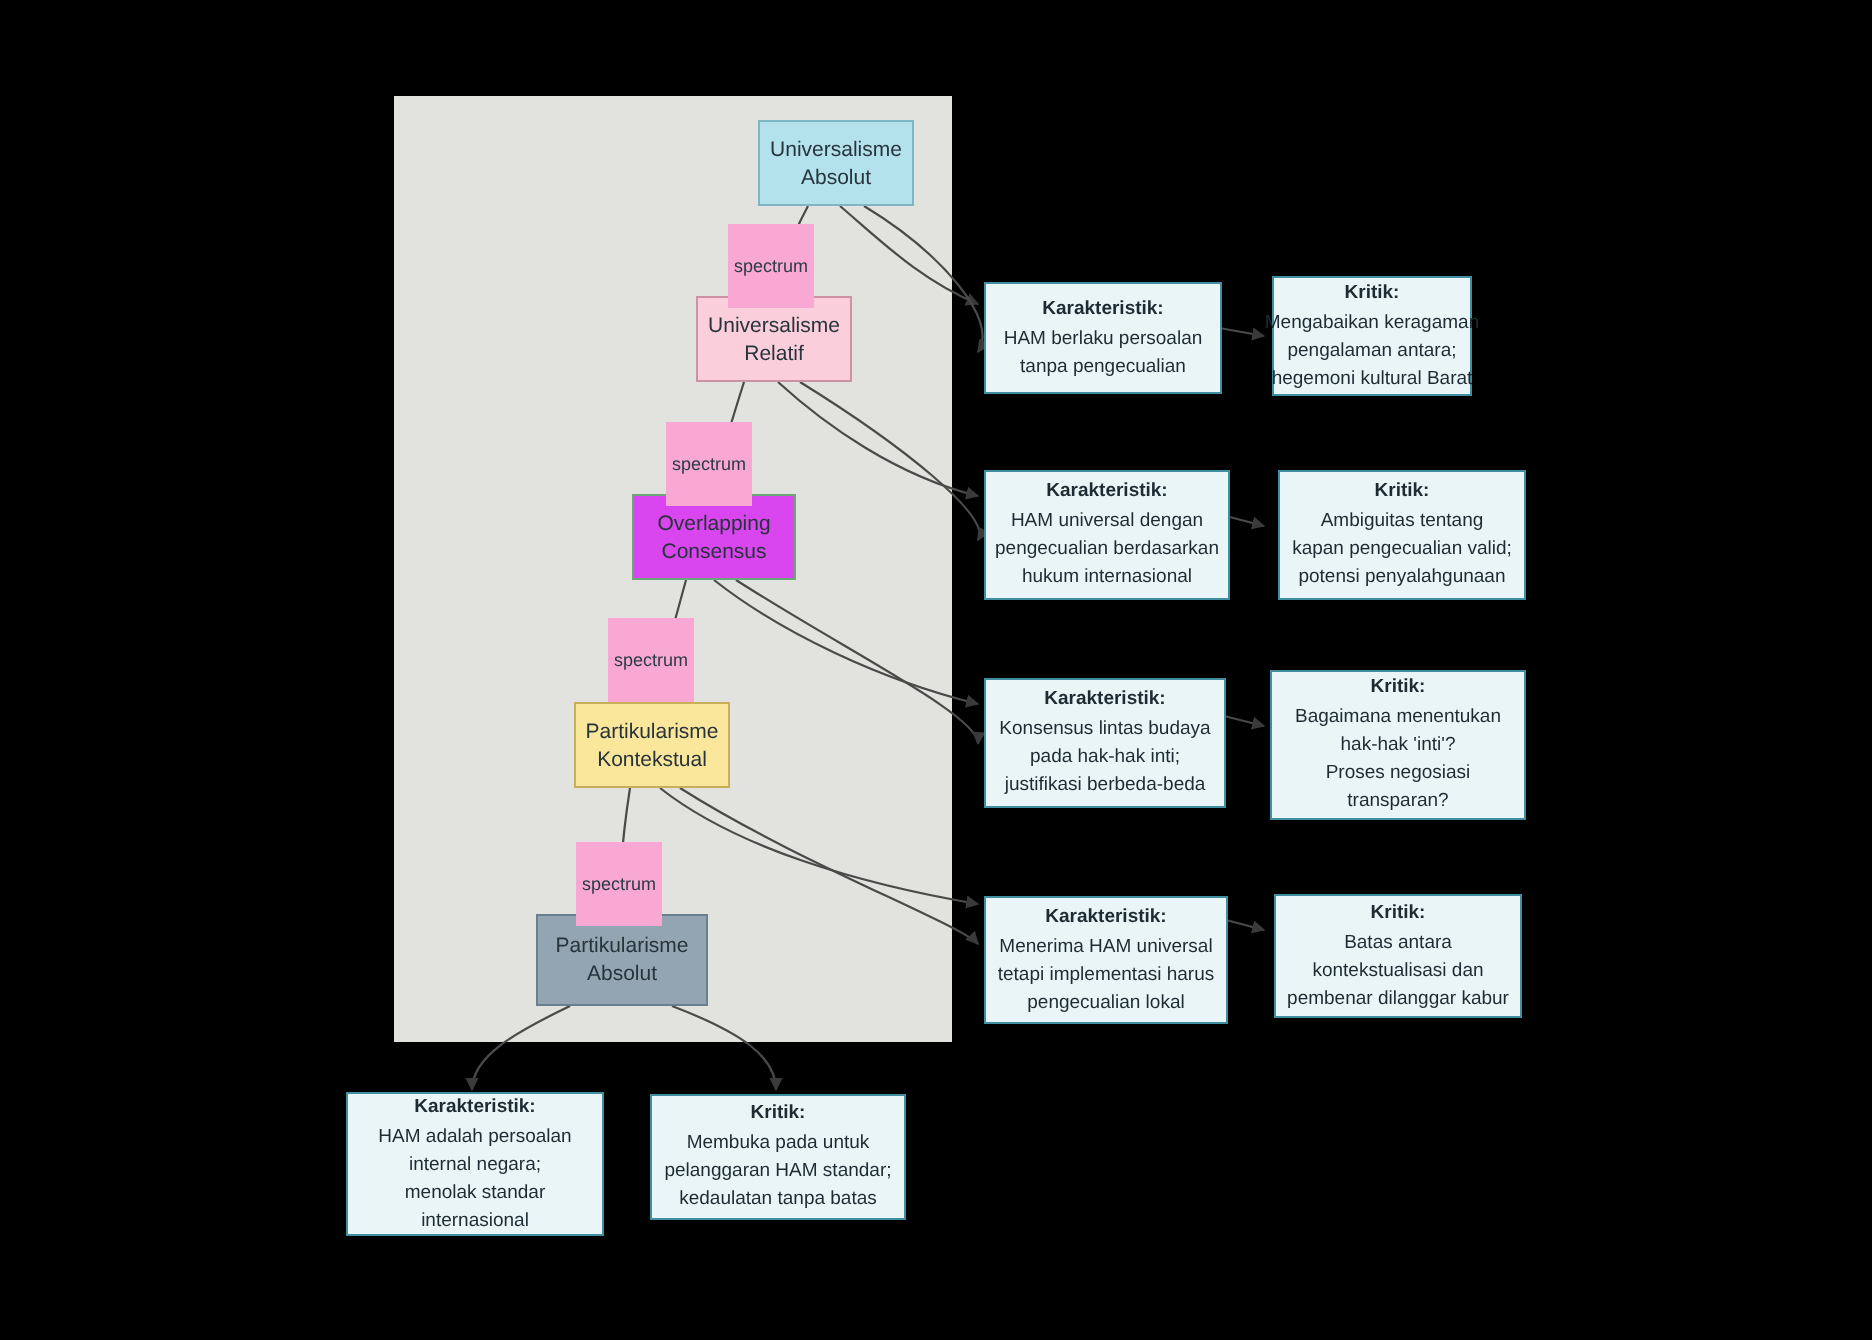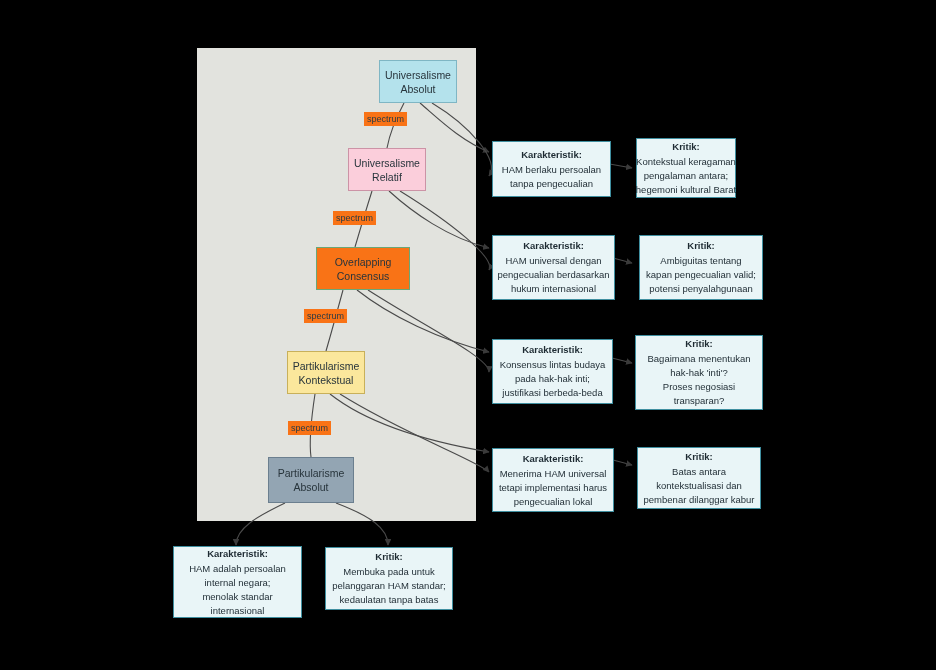--- a/index.html
+++ b/index.html
@@ -48,34 +48,34 @@
     color: #27343b;
     border: 1px solid #6a8a99;
     z-index: 5;
   }
   .node .line { display: block; white-space: nowrap; }
 
   .n-ua { left: 379px; top: 60px; width: 78px; height: 43px;
           background: #b4e2ec; border-color: #7fb6c4; }
   .n-ur { left: 348px; top: 148px; width: 78px; height: 43px;
           background: #fbcedb; border-color: #cc93a6; }
-  .n-oc { left: 316px; top: 247px; width: 94px; height: 43px;
-          background: #f97316; border-color: #6aa776; text-align: right; }
+  .n-oc { left: 316px; top: 247px; width: 82px; height: 43px;
+          background: #d946ef; border-color: #6aa776; text-align: right; }
   .n-pk { left: 287px; top: 351px; width: 78px; height: 43px;
           background: #fbe79c; border-color: #c8b05a; }
   .n-pa { left: 268px; top: 457px; width: 86px; height: 46px;
           background: #93a5b3; border-color: #6b7f8f; }
 
   .edge-label {
     position: absolute;
     font-size: 9px;
     line-height: 12px;
     color: #2b3b44;
-    background: #f97316;
-    padding: 1px 3px;
+    background: #f9a8d4;
+    padding: 15px 3px;
     white-space: nowrap;
     z-index: 6;
   }
 
   .detail {
     position: absolute;
     box-sizing: border-box;
     background: #e9f5f7;
     border: 1.6px solid #3f8fa0;
     display: flex;
@@ -190,21 +190,21 @@
   <div class="detail" style="left:173px; top:546px; width:129px; height:72px;">
     <span class="title line">Karakteristik:</span>
     <span class="line">HAM adalah persoalan</span>
     <span class="line">internal negara;</span>
     <span class="line">menolak standar</span>
     <span class="line">internasional</span>
   </div>
 
   <div class="detail" style="left:636px; top:138px; width:100px; height:60px;">
     <span class="title line">Kritik:</span>
-    <span class="line">Kontekstual keragaman</span>
+    <span class="line">Mengabaikan keragaman</span>
     <span class="line">pengalaman antara;</span>
     <span class="line">hegemoni kultural Barat</span>
   </div>
 
   <div class="detail" style="left:639px; top:235px; width:124px; height:65px;">
     <span class="title line">Kritik:</span>
     <span class="line">Ambiguitas tentang</span>
     <span class="line">kapan pengecualian valid;</span>
     <span class="line">potensi penyalahgunaan</span>
   </div>

